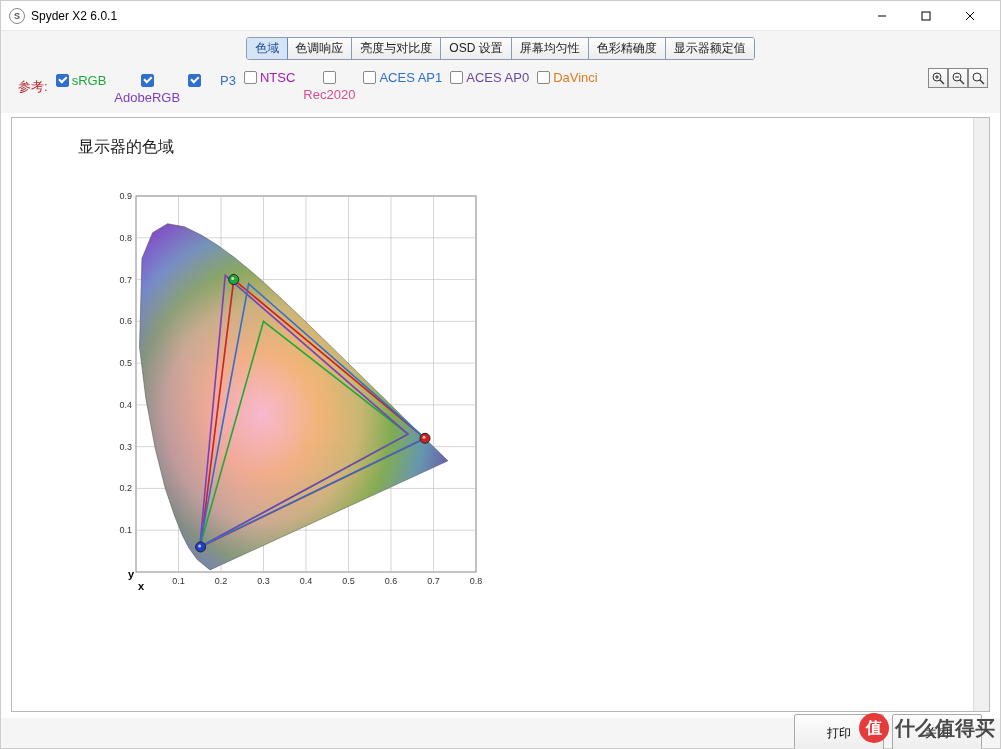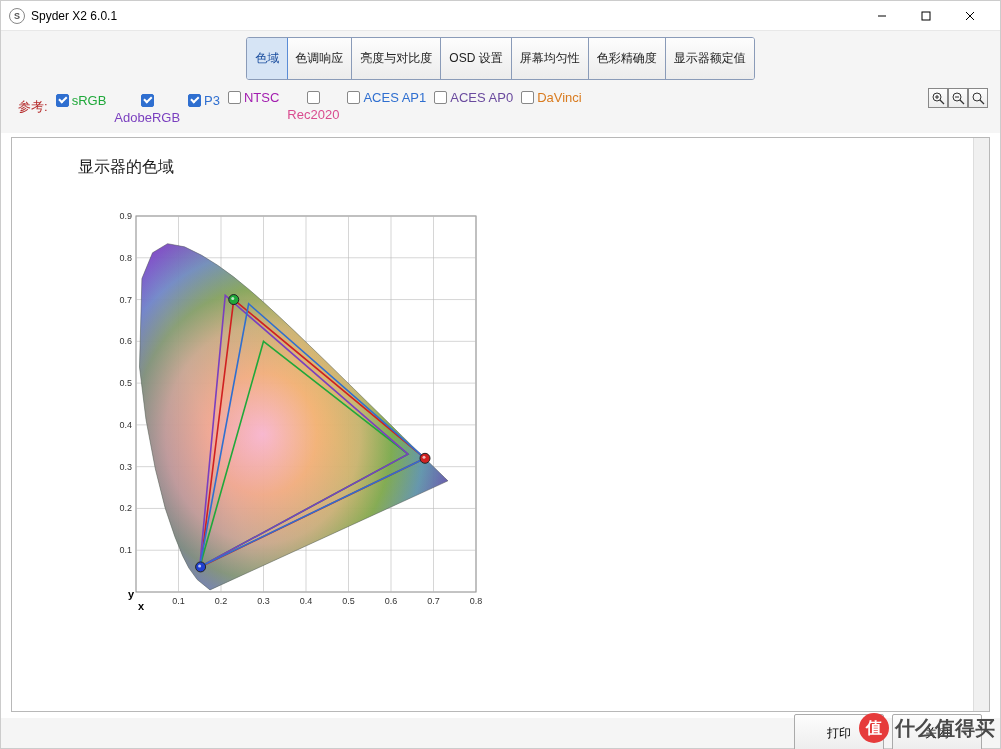--- a/index.html
+++ b/index.html
@@ -50,21 +50,21 @@
       background: #f5f5f5;
     }
     .tabs {
       display: flex;
       border: 1px solid #8a9bb8;
       border-radius: 3px;
       overflow: hidden;
       background: #fff;
     }
     .tab {
-      padding: 12px 8px;
+      padding: 2px 8px;
       font-size: 12px;
       border-right: 1px solid #8a9bb8;
       background: linear-gradient(#fdfdfd, #ececec);
       color: #222;
       cursor: pointer;
     }
     .tab:last-child { border-right: none; }
     .tab.active {
       background: #d6e4f5;
       color: #1a4d9e;
@@ -216,21 +216,21 @@
   <div class="ref-row">
     <span class="ref-label">参考:</span>
     <span id="ref-items"><span class="cbwrap" style="margin-right: 8px;">
           <span class="checkbox checked"></span>
           <span style="color: rgb(31, 168, 58); font-size: 13px;">sRGB</span>
         </span><span class="cbwrap" style="margin-right: 8px; flex-direction: column;">
           <span class="checkbox checked"></span>
           <span style="color: rgb(122, 63, 191); font-size: 13px;">AdobeRGB</span>
         </span><span class="cbwrap" style="margin-right: 8px;">
           <span class="checkbox checked"></span>
-          <span style="color: rgb(47, 111, 208); font-size: 13px;">P3</span>
+          <span style="color: rgb(47, 111, 208); font-size: 13px; margin-left: 16px;">P3</span>
         </span><span class="cbwrap" style="margin-right: 8px;">
           <span class="checkbox"></span>
           <span style="color: #a21caf; font-size: 13px;">NTSC</span>
         </span><span class="cbwrap" style="margin-right: 8px; flex-direction: column;">
           <span class="checkbox"></span>
           <span style="color: rgb(217, 75, 143); font-size: 13px;">Rec2020</span>
         </span><span class="cbwrap" style="margin-right: 8px;">
           <span class="checkbox"></span>
           <span style="color: rgb(47, 111, 208); font-size: 13px;">ACES AP1</span>
         </span><span class="cbwrap" style="margin-right: 8px;">

